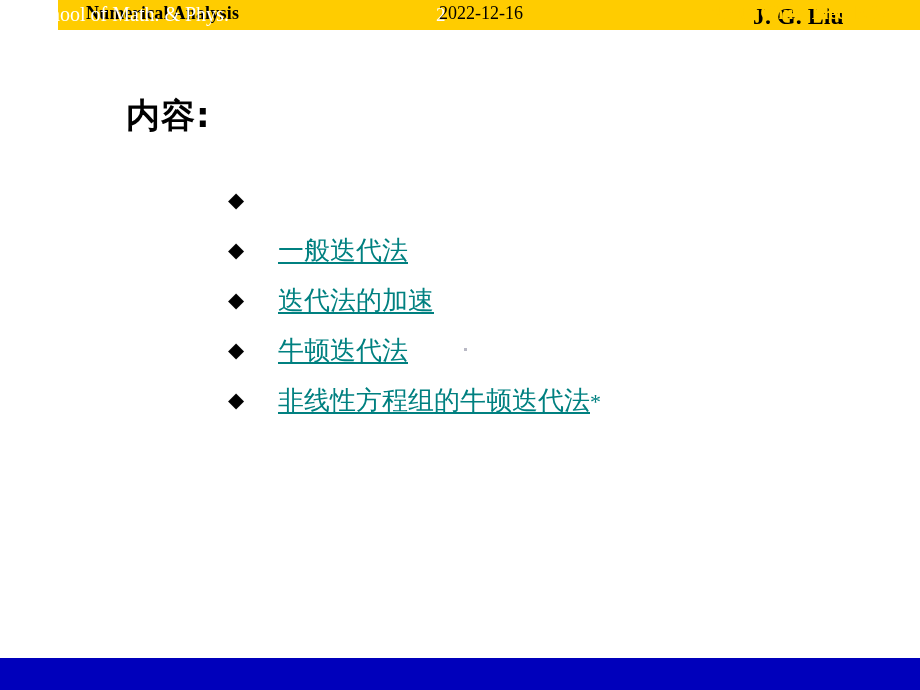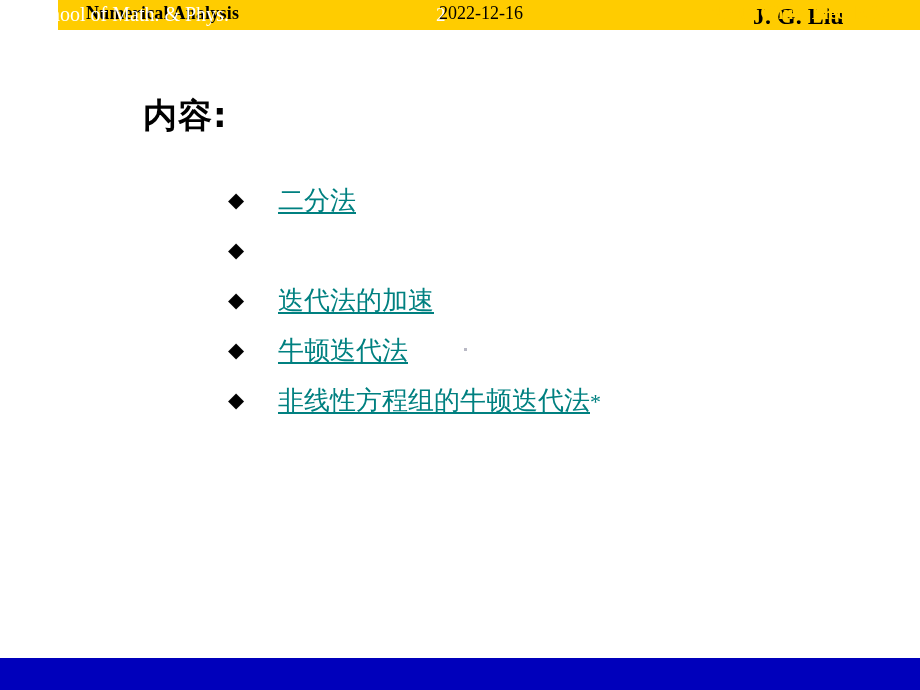--- a/index.html
+++ b/index.html
@@ -63,21 +63,21 @@
     top: 3px;
     font-family: "Liberation Serif", serif;
     font-size: 24px;
     font-weight: bold;
     color: #000000;
   }
 
   
   .content-heading {
     position: absolute;
-    left: 143px;
+    left: 126px;
     top: 93px;
     font-family: "DejaVu Sans", sans-serif;
     font-size: 34px;
     font-weight: bold;
     color: #000000;
     letter-spacing: 1px;
   }
 
   .bullet-list {
     position: absolute;
@@ -167,27 +167,27 @@
   <div class="header-title">Numerical Analysis</div>
   <div class="header-date">2022-12-16</div>
   <div class="header-author">J. G. Liu</div>
 
   <div class="content-heading">内容:</div>
 
   <div class="bullet-list">
 
     <div class="bullet-row">
       <span class="bullet-marker">◆</span>
-      <span class="bullet-text">
-        <span>二分法</span><span class="star"></span>
-      </span>
-    </div>
-
-    <div class="bullet-row">
-      <span class="bullet-marker">◆</span>
+    </div>
+
+    <div class="bullet-row">
+      <span class="bullet-marker">◆</span>
+      <span class="bullet-text">
+        <span>一般迭代法</span><span class="star"></span>
+      </span>
     </div>
 
     <div class="bullet-row">
       <span class="bullet-marker">◆</span>
       <span class="bullet-text">
         <span>迭代法的加速</span><span class="star"></span>
       </span>
     </div>
 
     <div class="bullet-row">

